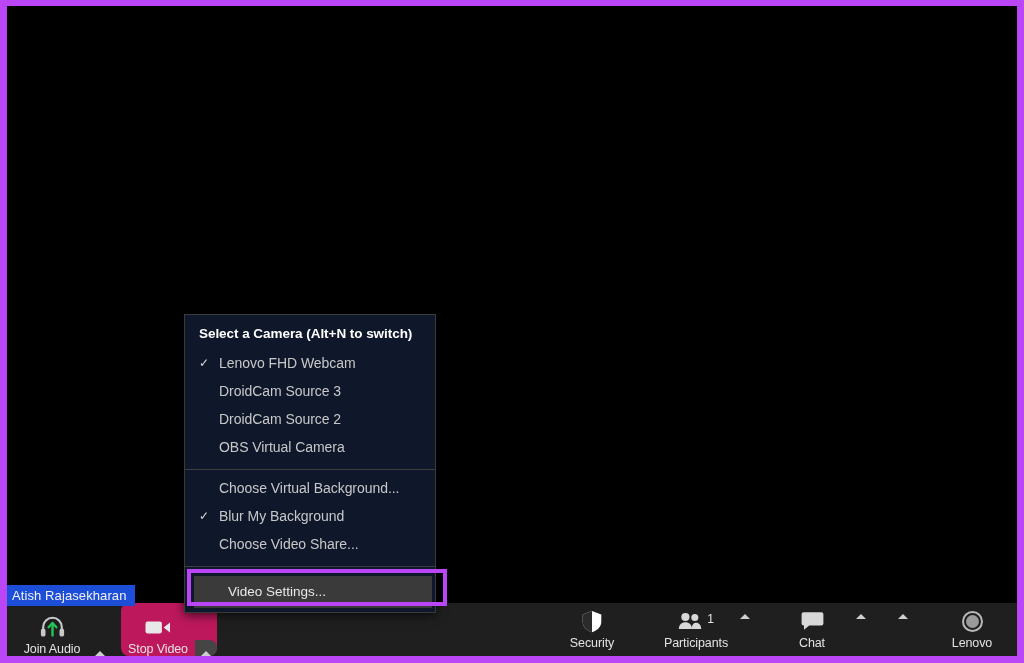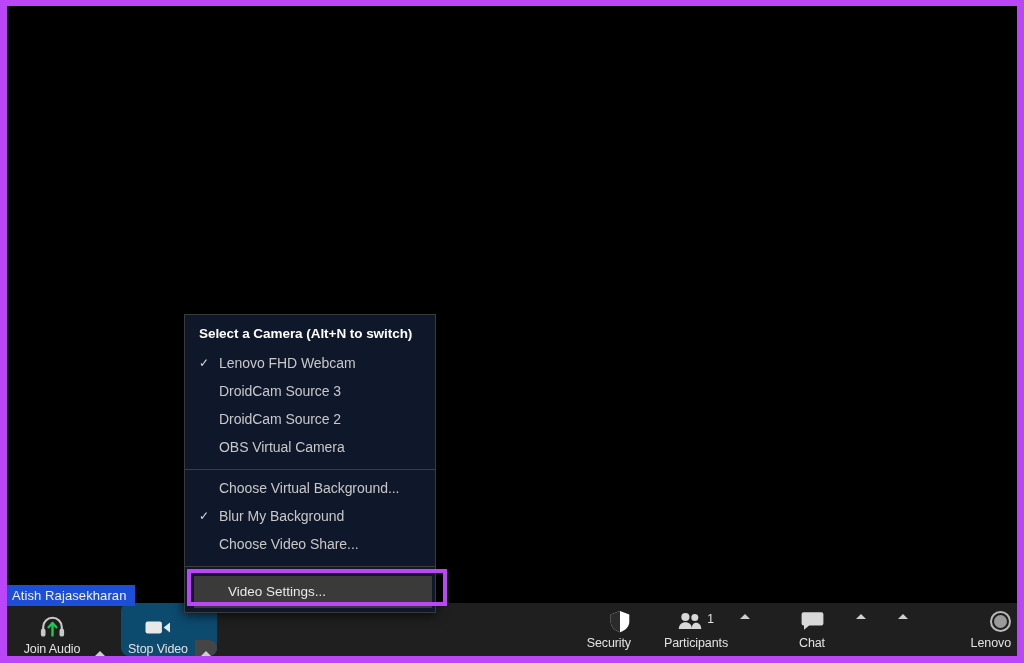--- a/index.html
+++ b/index.html
@@ -156,32 +156,32 @@
     height: 53px;
     display: flex;
     align-items: stretch;
   }
 
   .tb-group {
     display: flex;
     align-items: flex-end;
     border-radius: 8px;
   }
-  .tb-group.hovered { background: #0c4a6e; }
+  .tb-group.hovered { background: #be185d; }
 
   .tb-btn {
     width: 74px;
     display: flex;
     flex-direction: column;
     align-items: center;
     justify-content: flex-start;
     padding-top: 6px;
     border-radius: 8px 0 0 8px;
   }
-  .tb-btn.solo { border-radius: 8px; width: 78px; align-items: flex-end; }
+  .tb-btn.solo { border-radius: 8px; width: 78px; }
 
   .tb-icon {
     height: 24px;
     display: flex;
     align-items: center;
     justify-content: center;
     margin-bottom: 3px;
   }
 
   .tb-label {

